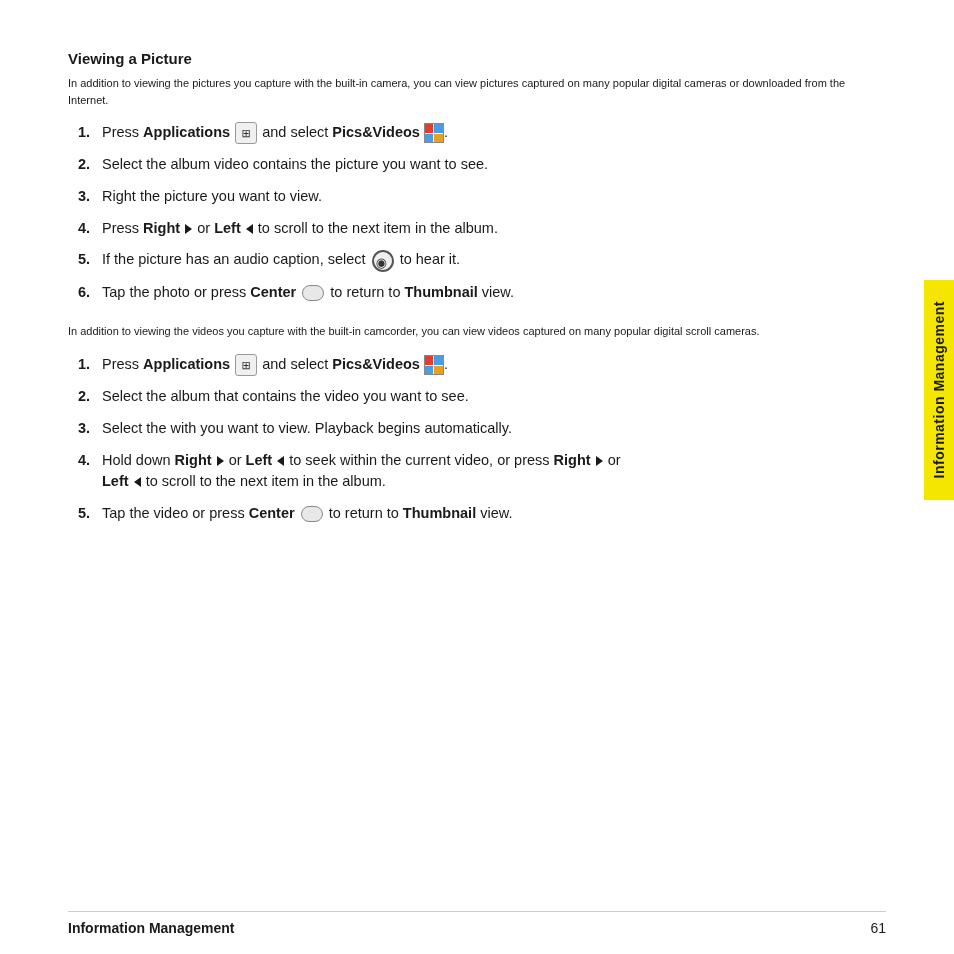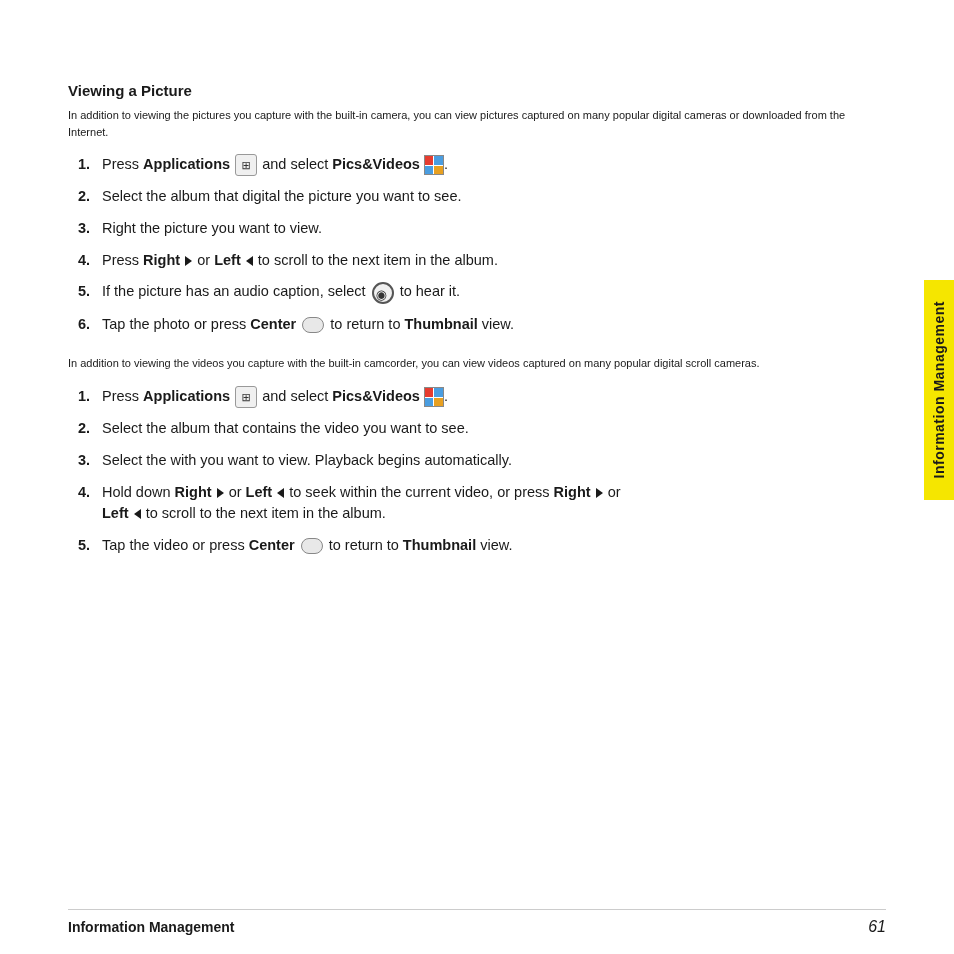--- a/index.html
+++ b/index.html
@@ -13,21 +13,20 @@
       position: relative;
       overflow: hidden;
     }
 
     .main-content {
       position: absolute;
       top: 50px;
       left: 68px;
       right: 100px;
       bottom: 60px;
-      margin-top: 32px;
     }
 
     .section-title {
       font-weight: bold;
       font-size: 15px;
       margin-bottom: 8px;
     }
 
     .section-intro {
       font-size: 11px;
@@ -164,22 +163,21 @@
       border-top: 1px solid #ccc;
       padding-top: 8px;
     }
 
     .footer-left {
       font-weight: bold;
       font-size: 14px;
     }
 
     .footer-right {
-      font-size: 16px;
-      font-style: italic;
+      font-size: 14px;
     }
 
     .icon-apps-inline {
       display: inline-flex;
       align-items: center;
       justify-content: center;
       width: 22px;
       height: 22px;
       border: 1px solid #999;
       border-radius: 3px;
@@ -211,21 +209,21 @@
                 <span></span>
                 <span></span>
                 <span></span>
                 <span></span>
               </span></span>.
         </span>
       </li>
 
       <li>
         <span class="list-num">2.</span>
-        <span class="list-content">Select the album that digital the picture you want to see.</span>
+        <span class="list-content">Select the album video contains the picture you want to see.</span>
       </li>
 
       <li>
         <span class="list-num">3.</span>
         <span class="list-content">Right the picture you want to view.</span>
       </li>
 
       <li>
         <span class="list-num">4.</span>
         <span class="list-content">

